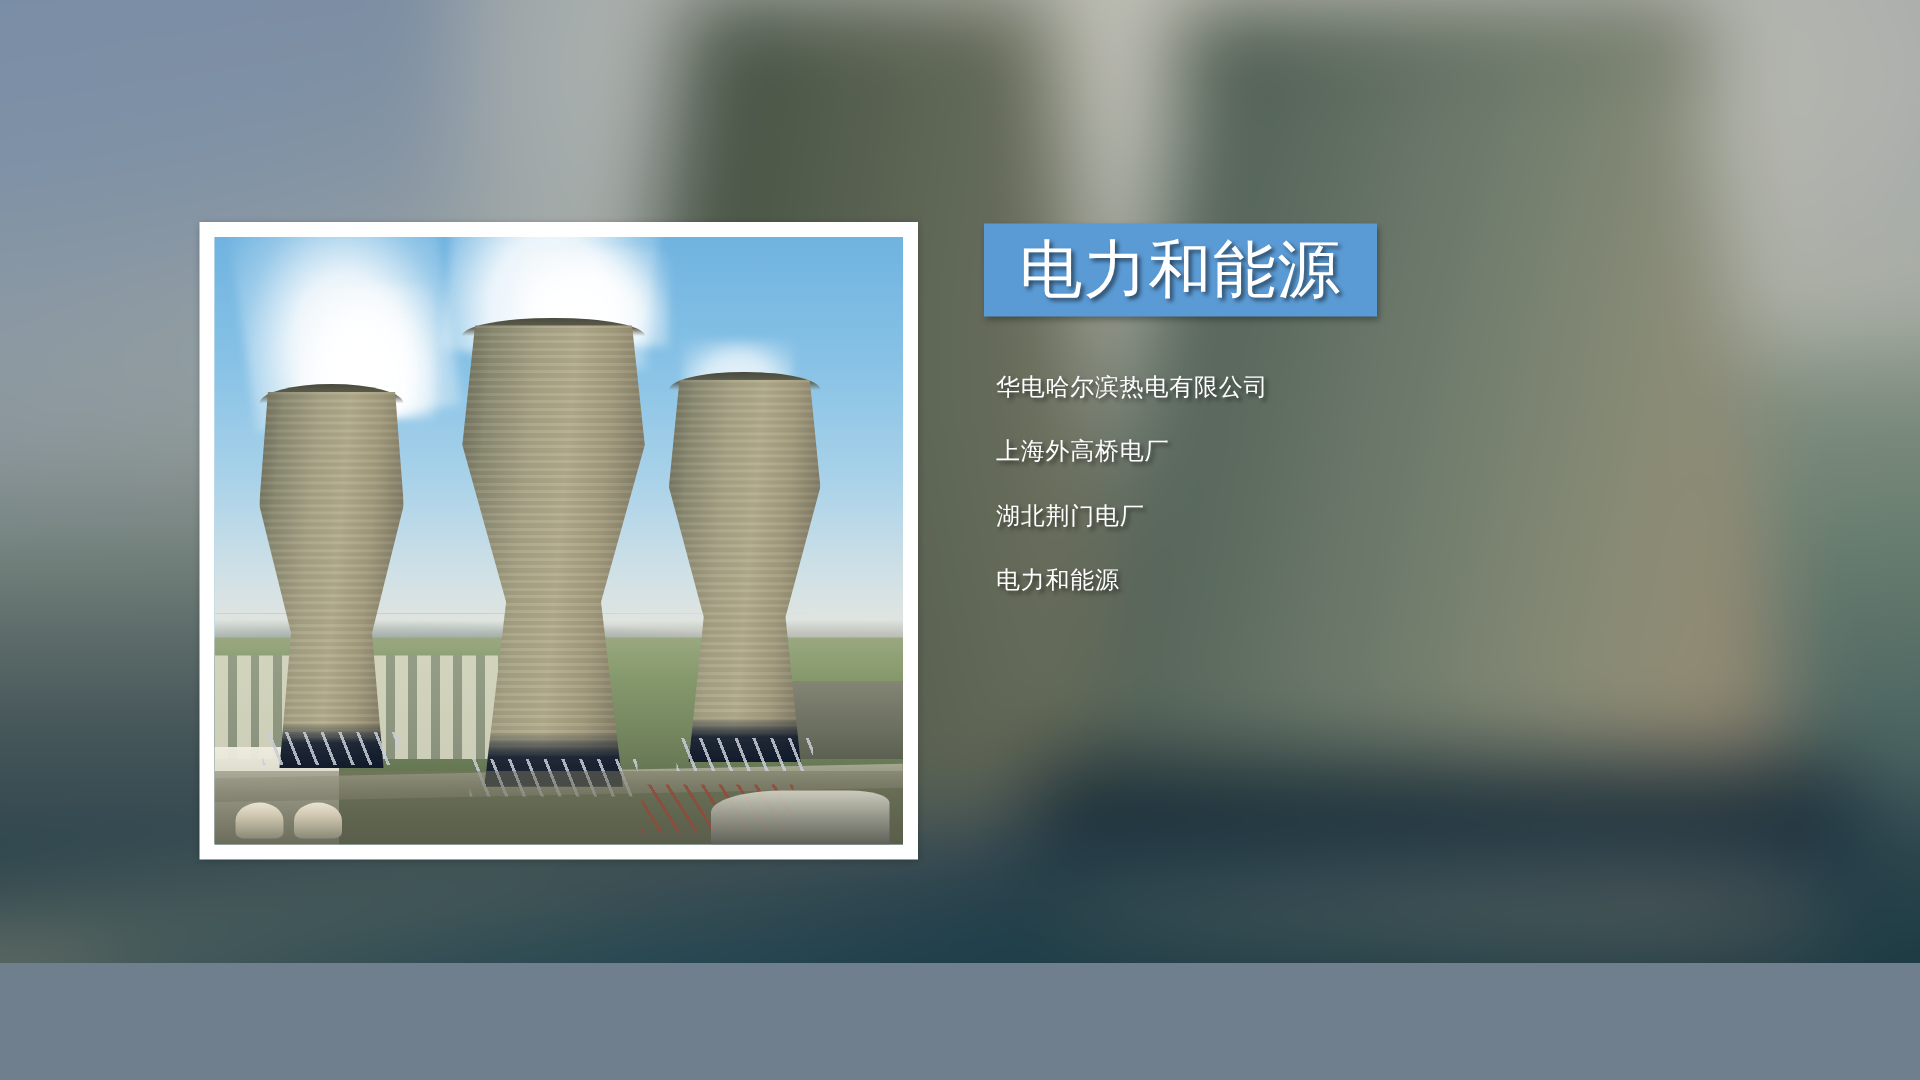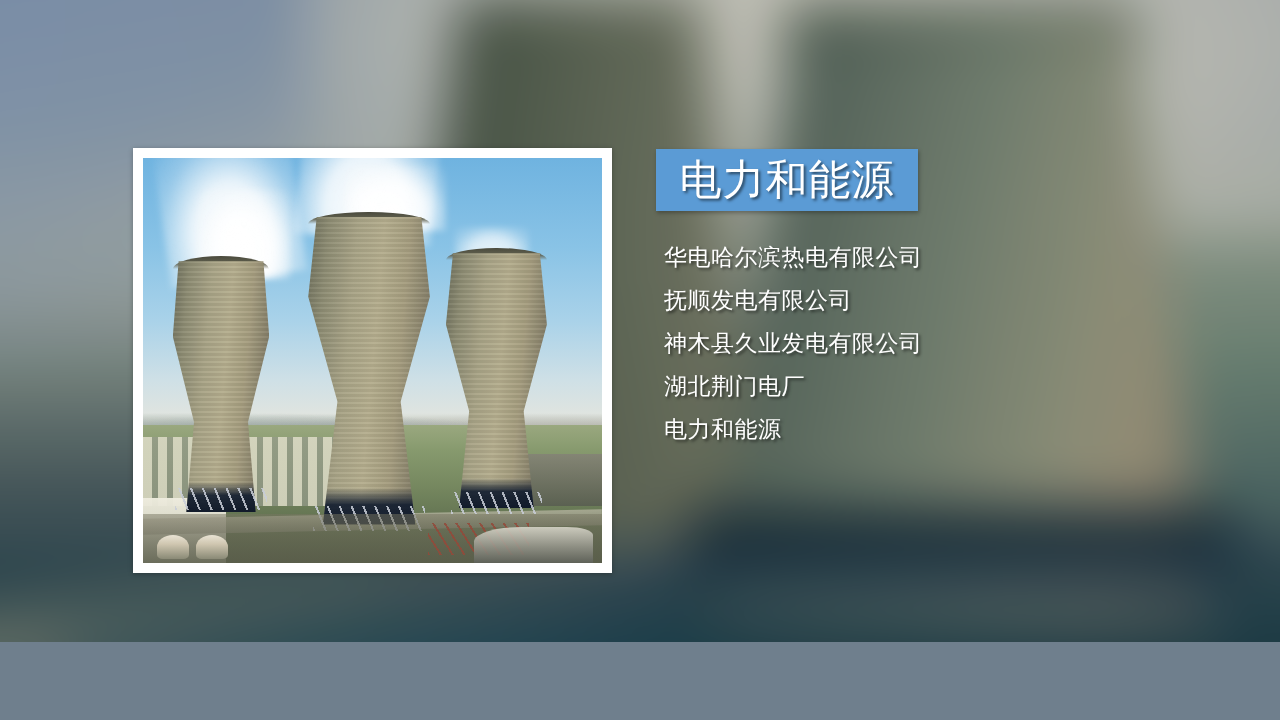--- a/index.html
+++ b/index.html
@@ -366,21 +366,21 @@
     top: 236px;
     width: 560px;
     margin: 0;
     padding: 0;
     list-style: none;
   }
   .company-list li {
     height: 43px;
     line-height: 43px;
     color: #ffffff;
-    font-size: 23px;
+    font-size: 16px;
     letter-spacing: 0.5px;
     white-space: nowrap;
     text-shadow: 2px 2px 3px rgba(0,0,0,0.55);
   }
 </style>
 </head>
 <body>
 
 <div id="slide">
 
@@ -434,19 +434,18 @@
       <div class="ph-pipe"></div>
     </div>
   </div>
 
   <div class="title-box">
     <span class="title-text">电力和能源</span>
   </div>
 
   <ul class="company-list">
     <li>华电哈尔滨热电有限公司</li>
-    <li>抚顺发电有限公司</li>
-    <li>神木县久业发电有限公司</li>
+    <li>上海外高桥电厂</li>
     <li>湖北荆门电厂</li>
     <li>电力和能源</li>
   </ul>
 
 </div>
 
 </body></html>

